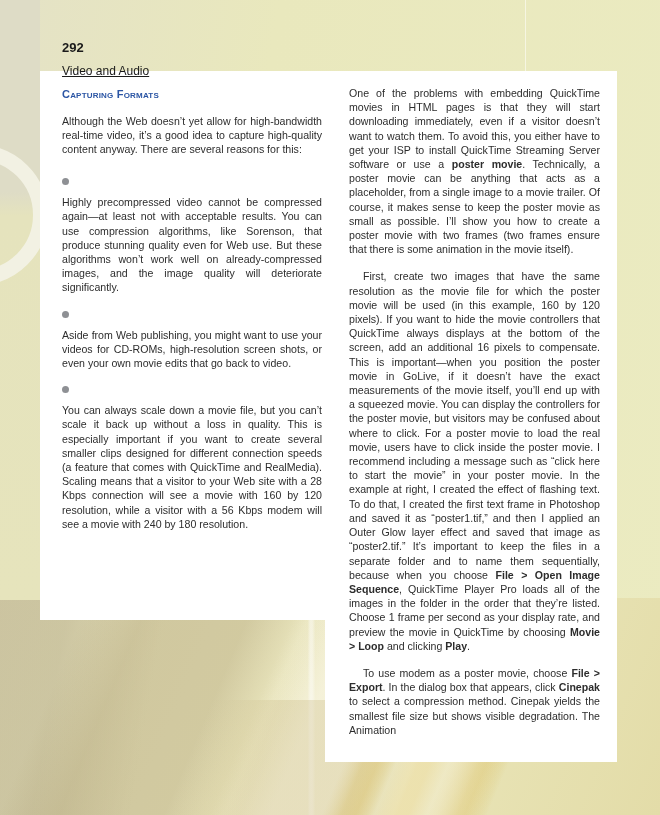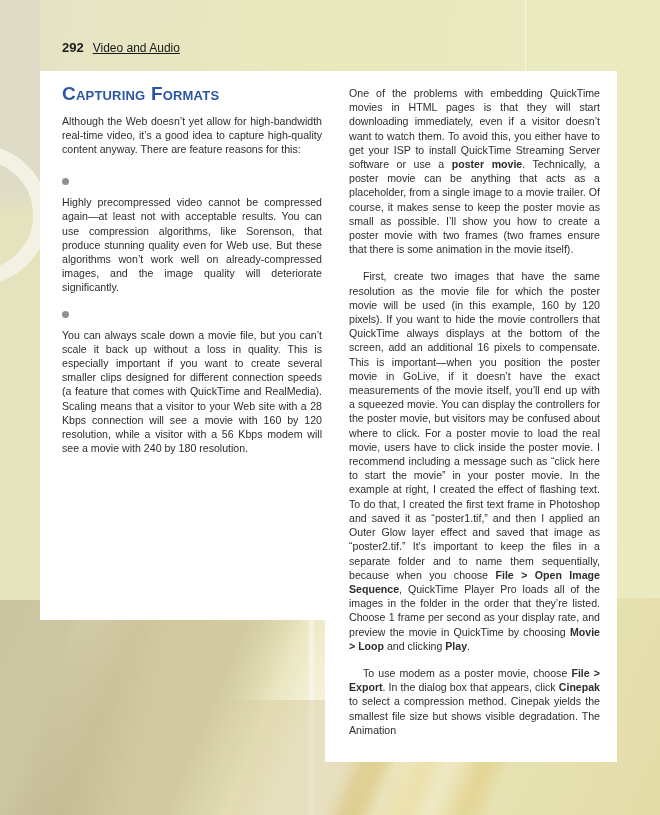--- a/index.html
+++ b/index.html
@@ -38,30 +38,30 @@
       linear-gradient(113deg,rgba(228,221,182,0.9) 0%,#e7e3bc 30%,#eae6ba 60%,#e3dca8 100%);
   }
   .art2{
     position:absolute;left:0;top:700px;width:660px;height:115px;
     background:linear-gradient(110deg,transparent 0 30%,rgba(205,190,140,0.35) 40% 55%,rgba(244,238,210,0.5) 62% 68%,transparent 75%);
   }
   
   .panel-main{position:absolute;left:40px;top:71px;width:577px;height:549px;background:#ffffff;}
   .panel-ext{position:absolute;left:325px;top:620px;width:292px;height:142px;background:#ffffff;}
   
-  .runhead{position:absolute;left:62px;top:40px;display:flex;align-items:baseline;gap:9px;color:#1a1a1a;}
+  .runhead{position:absolute;left:62px;top:40px;display:flex;align-items:baseline;gap:9px;color:#1a1a1a;flex-direction:column;}
   .runhead .num{font-size:13px;font-weight:bold;}
   .runhead .sec{font-size:12px;text-decoration:underline;}
   
   .col{position:absolute;top:86px;color:#2d2d2d;font-size:10.6px;line-height:14.2px;text-align:justify;}
   .col-left{left:62px;width:260px;}
   .col-right{left:337px;width:263px;}
   h2.head{
     margin:0 0 11px 0;
-    font-size:19px;line-height:16.5px;font-weight:bold;
+    font-size:11px;line-height:16.5px;font-weight:bold;
     font-variant:small-caps;letter-spacing:0.2px;
     color:#2b55a4;text-align:left;
   }
   .intro{margin:0 0 18px 0;}
   .bullet-row{display:flex;gap:10px;margin:0 0 12px 0;flex-direction:column;}
   .bullet-dot{flex:0 0 auto;width:7px;height:7px;border-radius:50%;background:#8e9094;margin-top:4px;}
   .bullet-text{flex:1 1 auto;text-align:justify;}
   .body-para{margin:0 0 13px 12px;}
   .body-para.indent{text-indent:14px;}
   .b{font-weight:bold;}
@@ -80,25 +80,29 @@
   <div class="panel-main"></div>
   <div class="panel-ext"></div>
 
   <div class="runhead">
     <span class="num">292</span>
     <span class="sec">Video and Audio</span>
   </div>
 
   <div class="col col-left">
     <h2 class="head">Capturing Formats</h2>
-    <p class="intro">Although the Web doesn’t yet allow for high-bandwidth real-time video, it’s a good idea to capture high-quality content anyway. There are feature reasons for this:</p>
+    <p class="intro">Although the Web doesn’t yet allow for high-bandwidth real-time video, it’s a good idea to capture high-quality content anyway. There are several reasons for this:</p>
     <div>
         <div class="bullet-row">
           <span class="bullet-dot"></span>
           <div class="bullet-text">Highly precompressed video cannot be compressed again—at least not with acceptable results. You can use compression algorithms, like Sorenson, that produce stunning quality even for Web use. But these algorithms won’t work well on already-compressed images, and the image quality will deteriorate significantly.</div>
+        </div>
+        <div class="bullet-row">
+          <span class="bullet-dot"></span>
+          <div class="bullet-text">Aside from Web publishing, you might want to use your videos for CD-ROMs, high-resolution screen shots, or even your own movie edits that go back to video.</div>
         </div>
         <div class="bullet-row">
           <span class="bullet-dot"></span>
           <div class="bullet-text">You can always scale down a movie file, but you can’t scale it back up without a loss in quality. This is especially important if you want to create several smaller clips designed for different connection speeds (a feature that comes with QuickTime and RealMedia). Scaling means that a visitor to your Web site with a 28 Kbps connection will see a movie with 160 by 120 resolution, while a visitor with a 56 Kbps modem will see a movie with 240 by 180 resolution.</div>
         </div>
       </div>
   </div>
 
   <div class="col col-right">
     <div>

